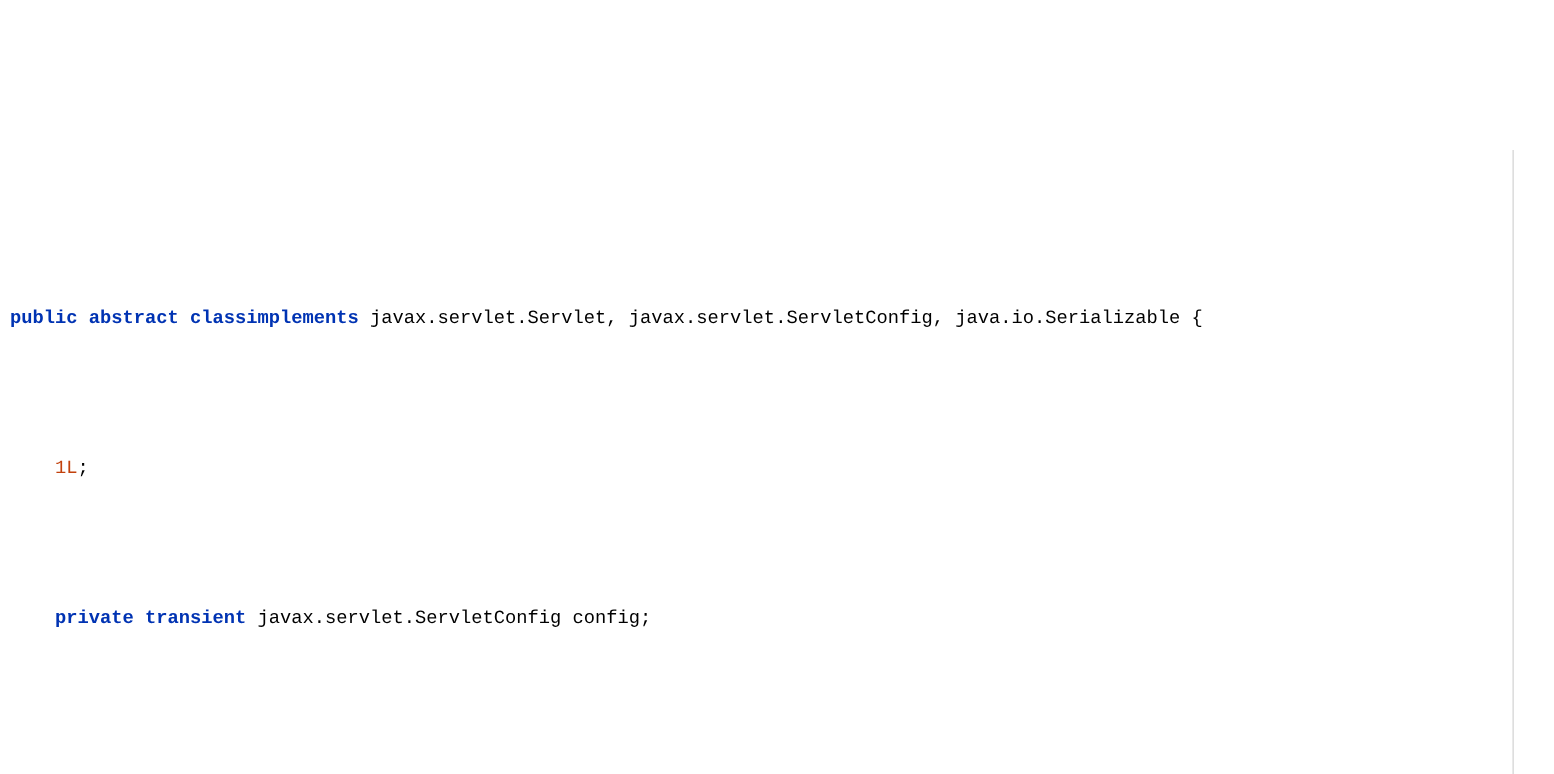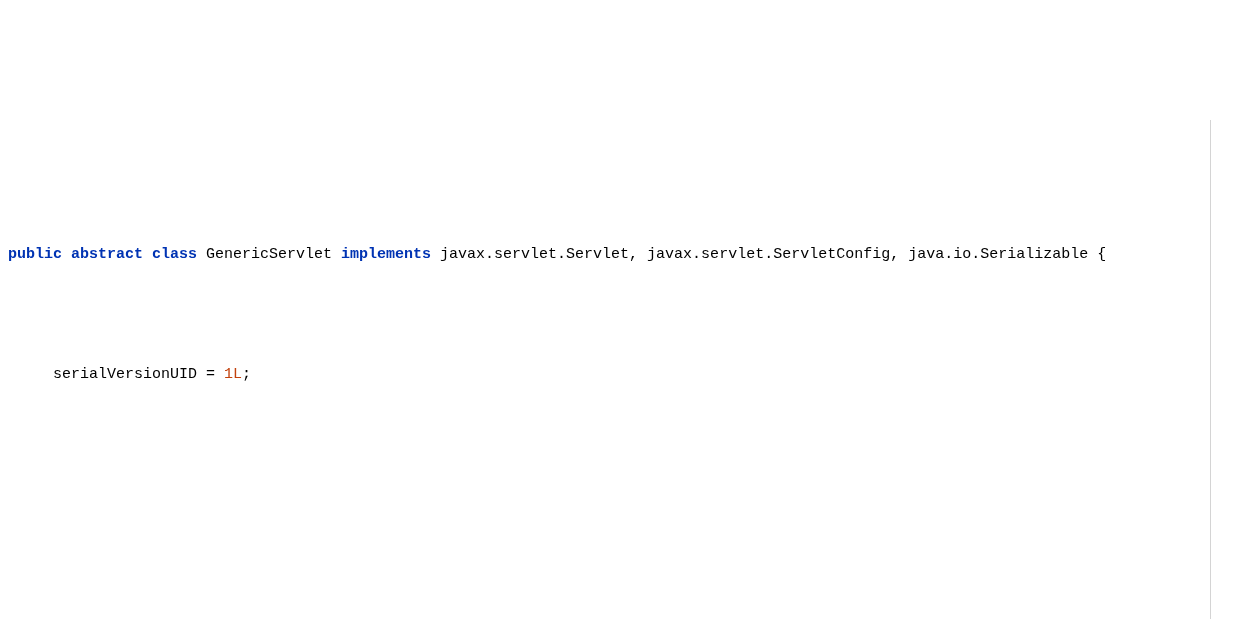--- a/index.html
+++ b/index.html
@@ -50,24 +50,25 @@
     }
   </style>
 </head>
 <body>
 
 
 
 <div class="code-container">
   <div class="right-margin"></div>
 
-  <div class="line"><span class="kw">public abstract class</span><span class="plain"> GenericServlet </span><span class="kw">implements</span><span class="plain"> javax.servlet.Servlet, javax.servlet.ServletConfig, java.io.Serializable {</span></div>
+  <div class="line"><span class="kw">public abstract class</span><span class="kw">implements</span><span class="plain"> javax.servlet.Servlet, javax.servlet.ServletConfig, java.io.Serializable {</span></div>
 
-  <div class="line indent-1"><span class="plain"> serialVersionUID = </span><span class="num">1L</span><span class="plain">;</span></div>
+  <div class="line indent-1"><span class="num">1L</span><span class="plain">;</span></div>
 
+  <div class="line indent-1"><span class="kw">private transient</span><span class="plain"> javax.servlet.ServletConfig config;</span></div>
 
   <div class="line indent-1"></div>
 
   
 
   
 
   
 
   

